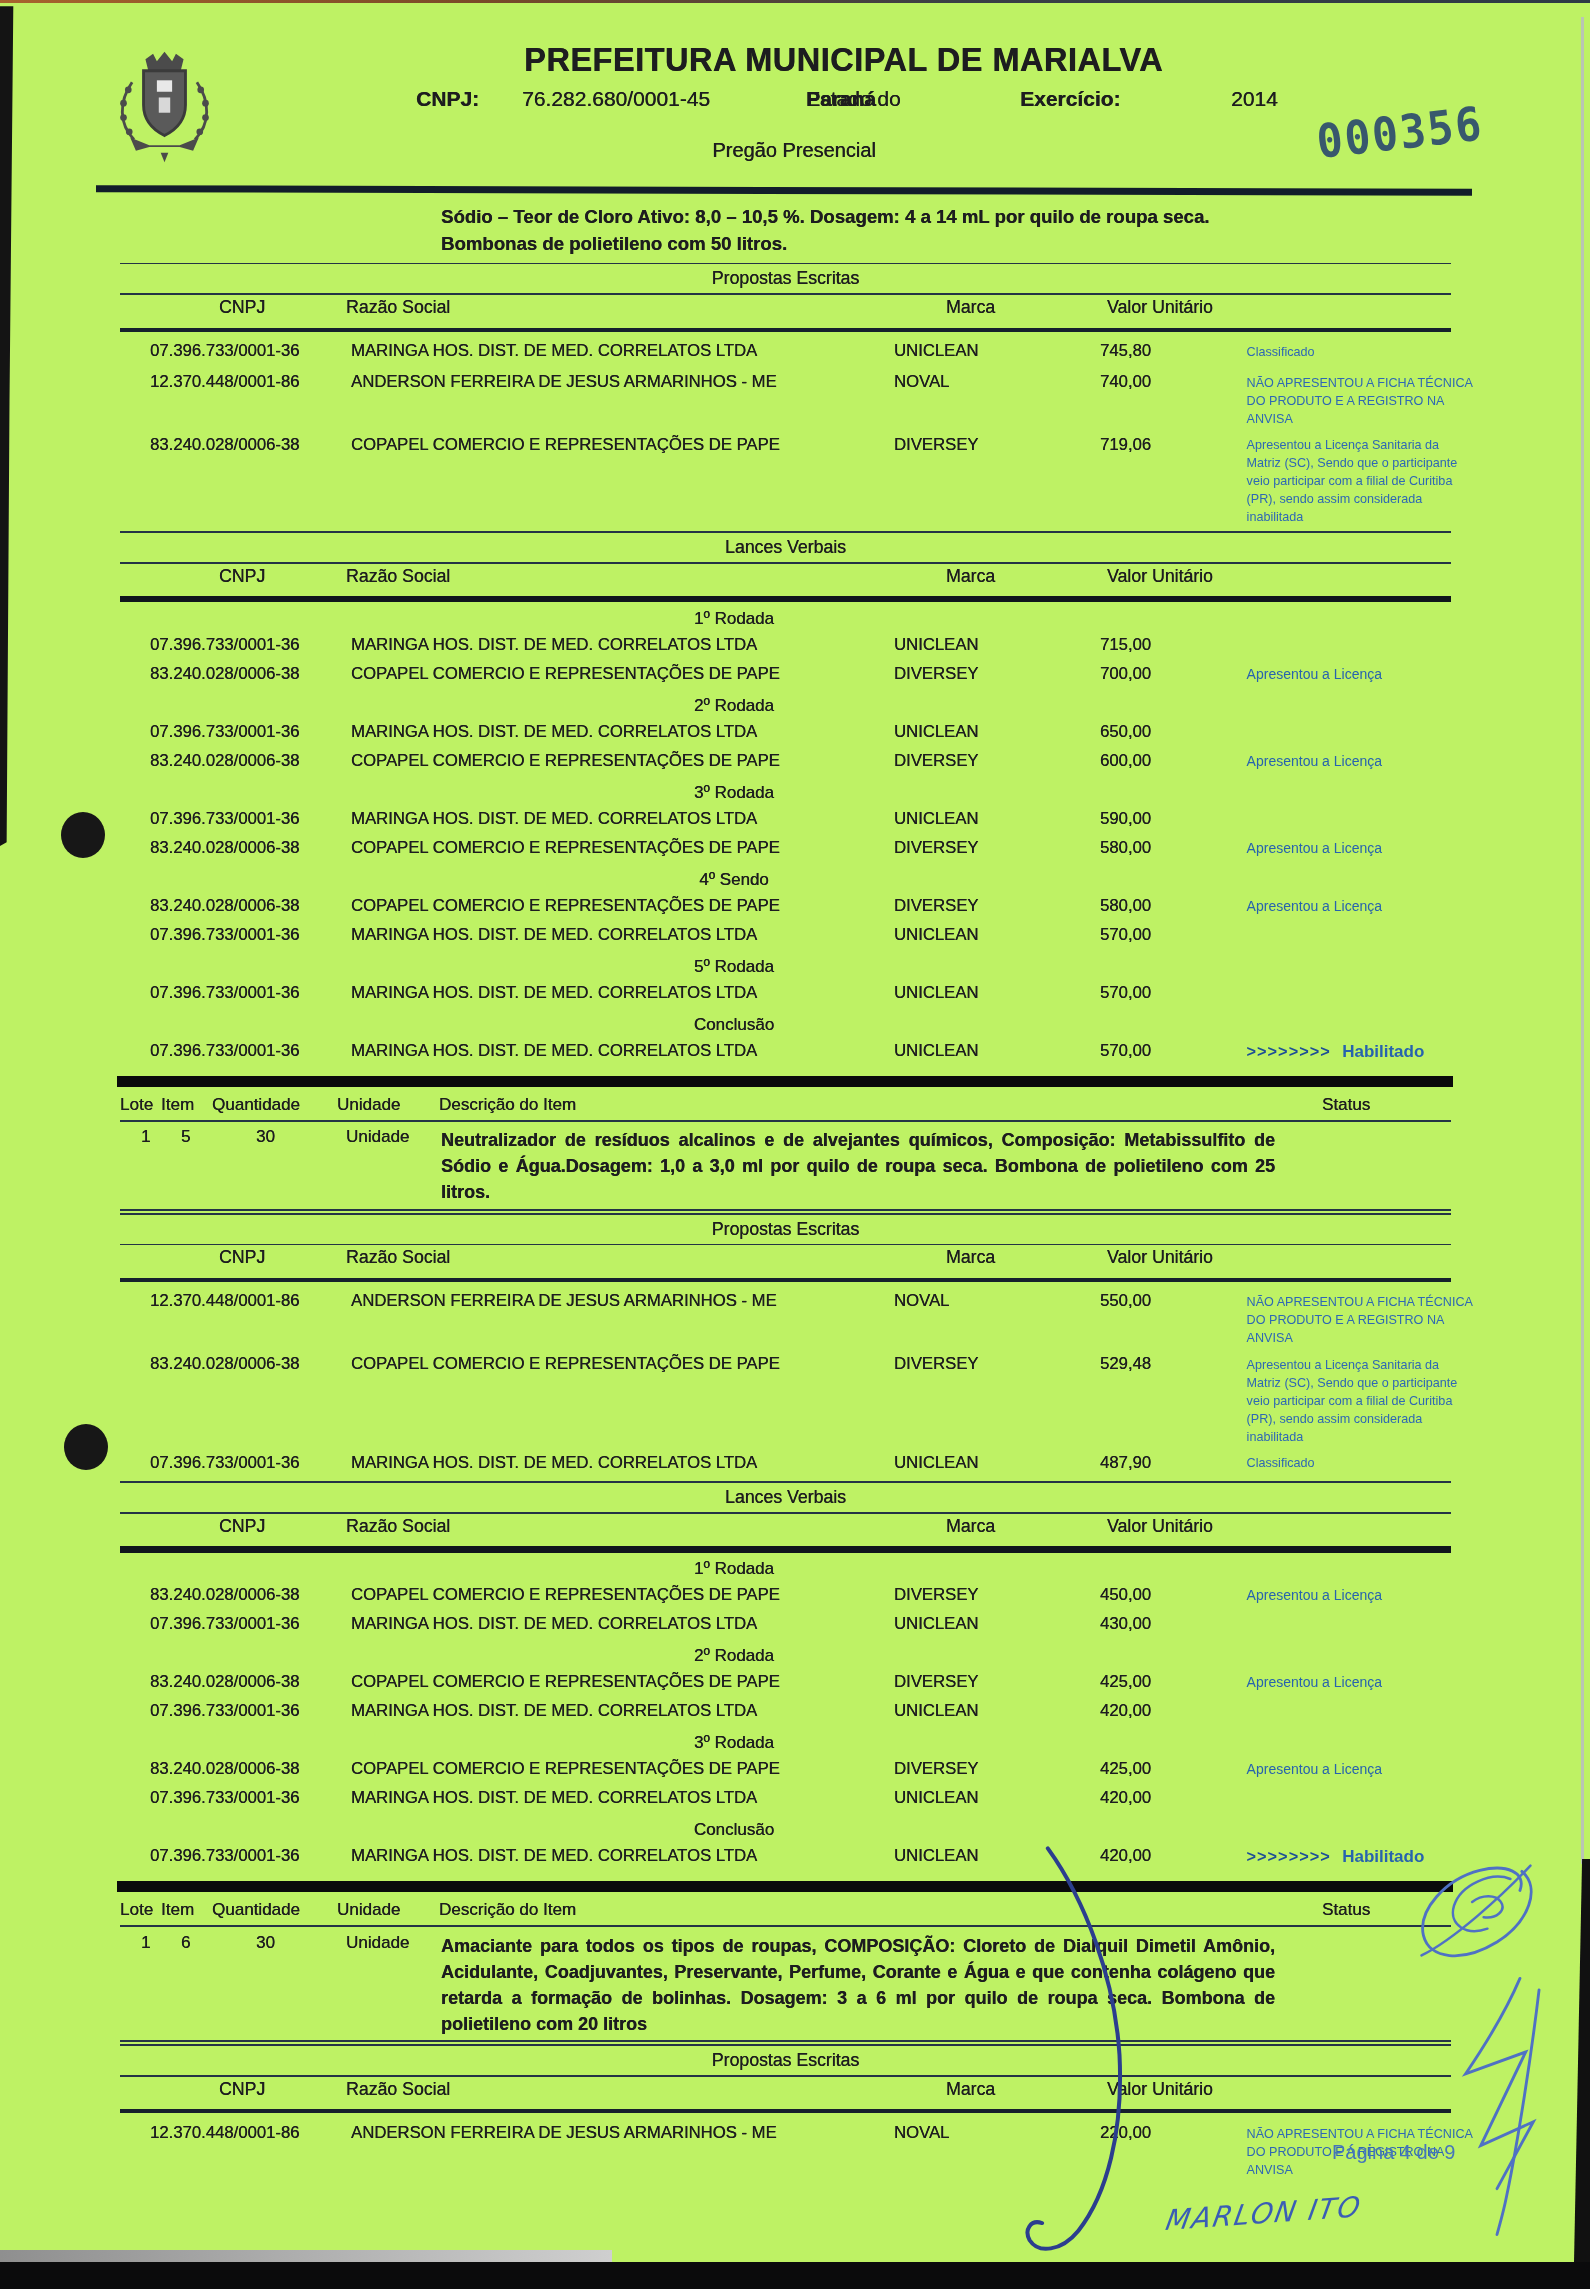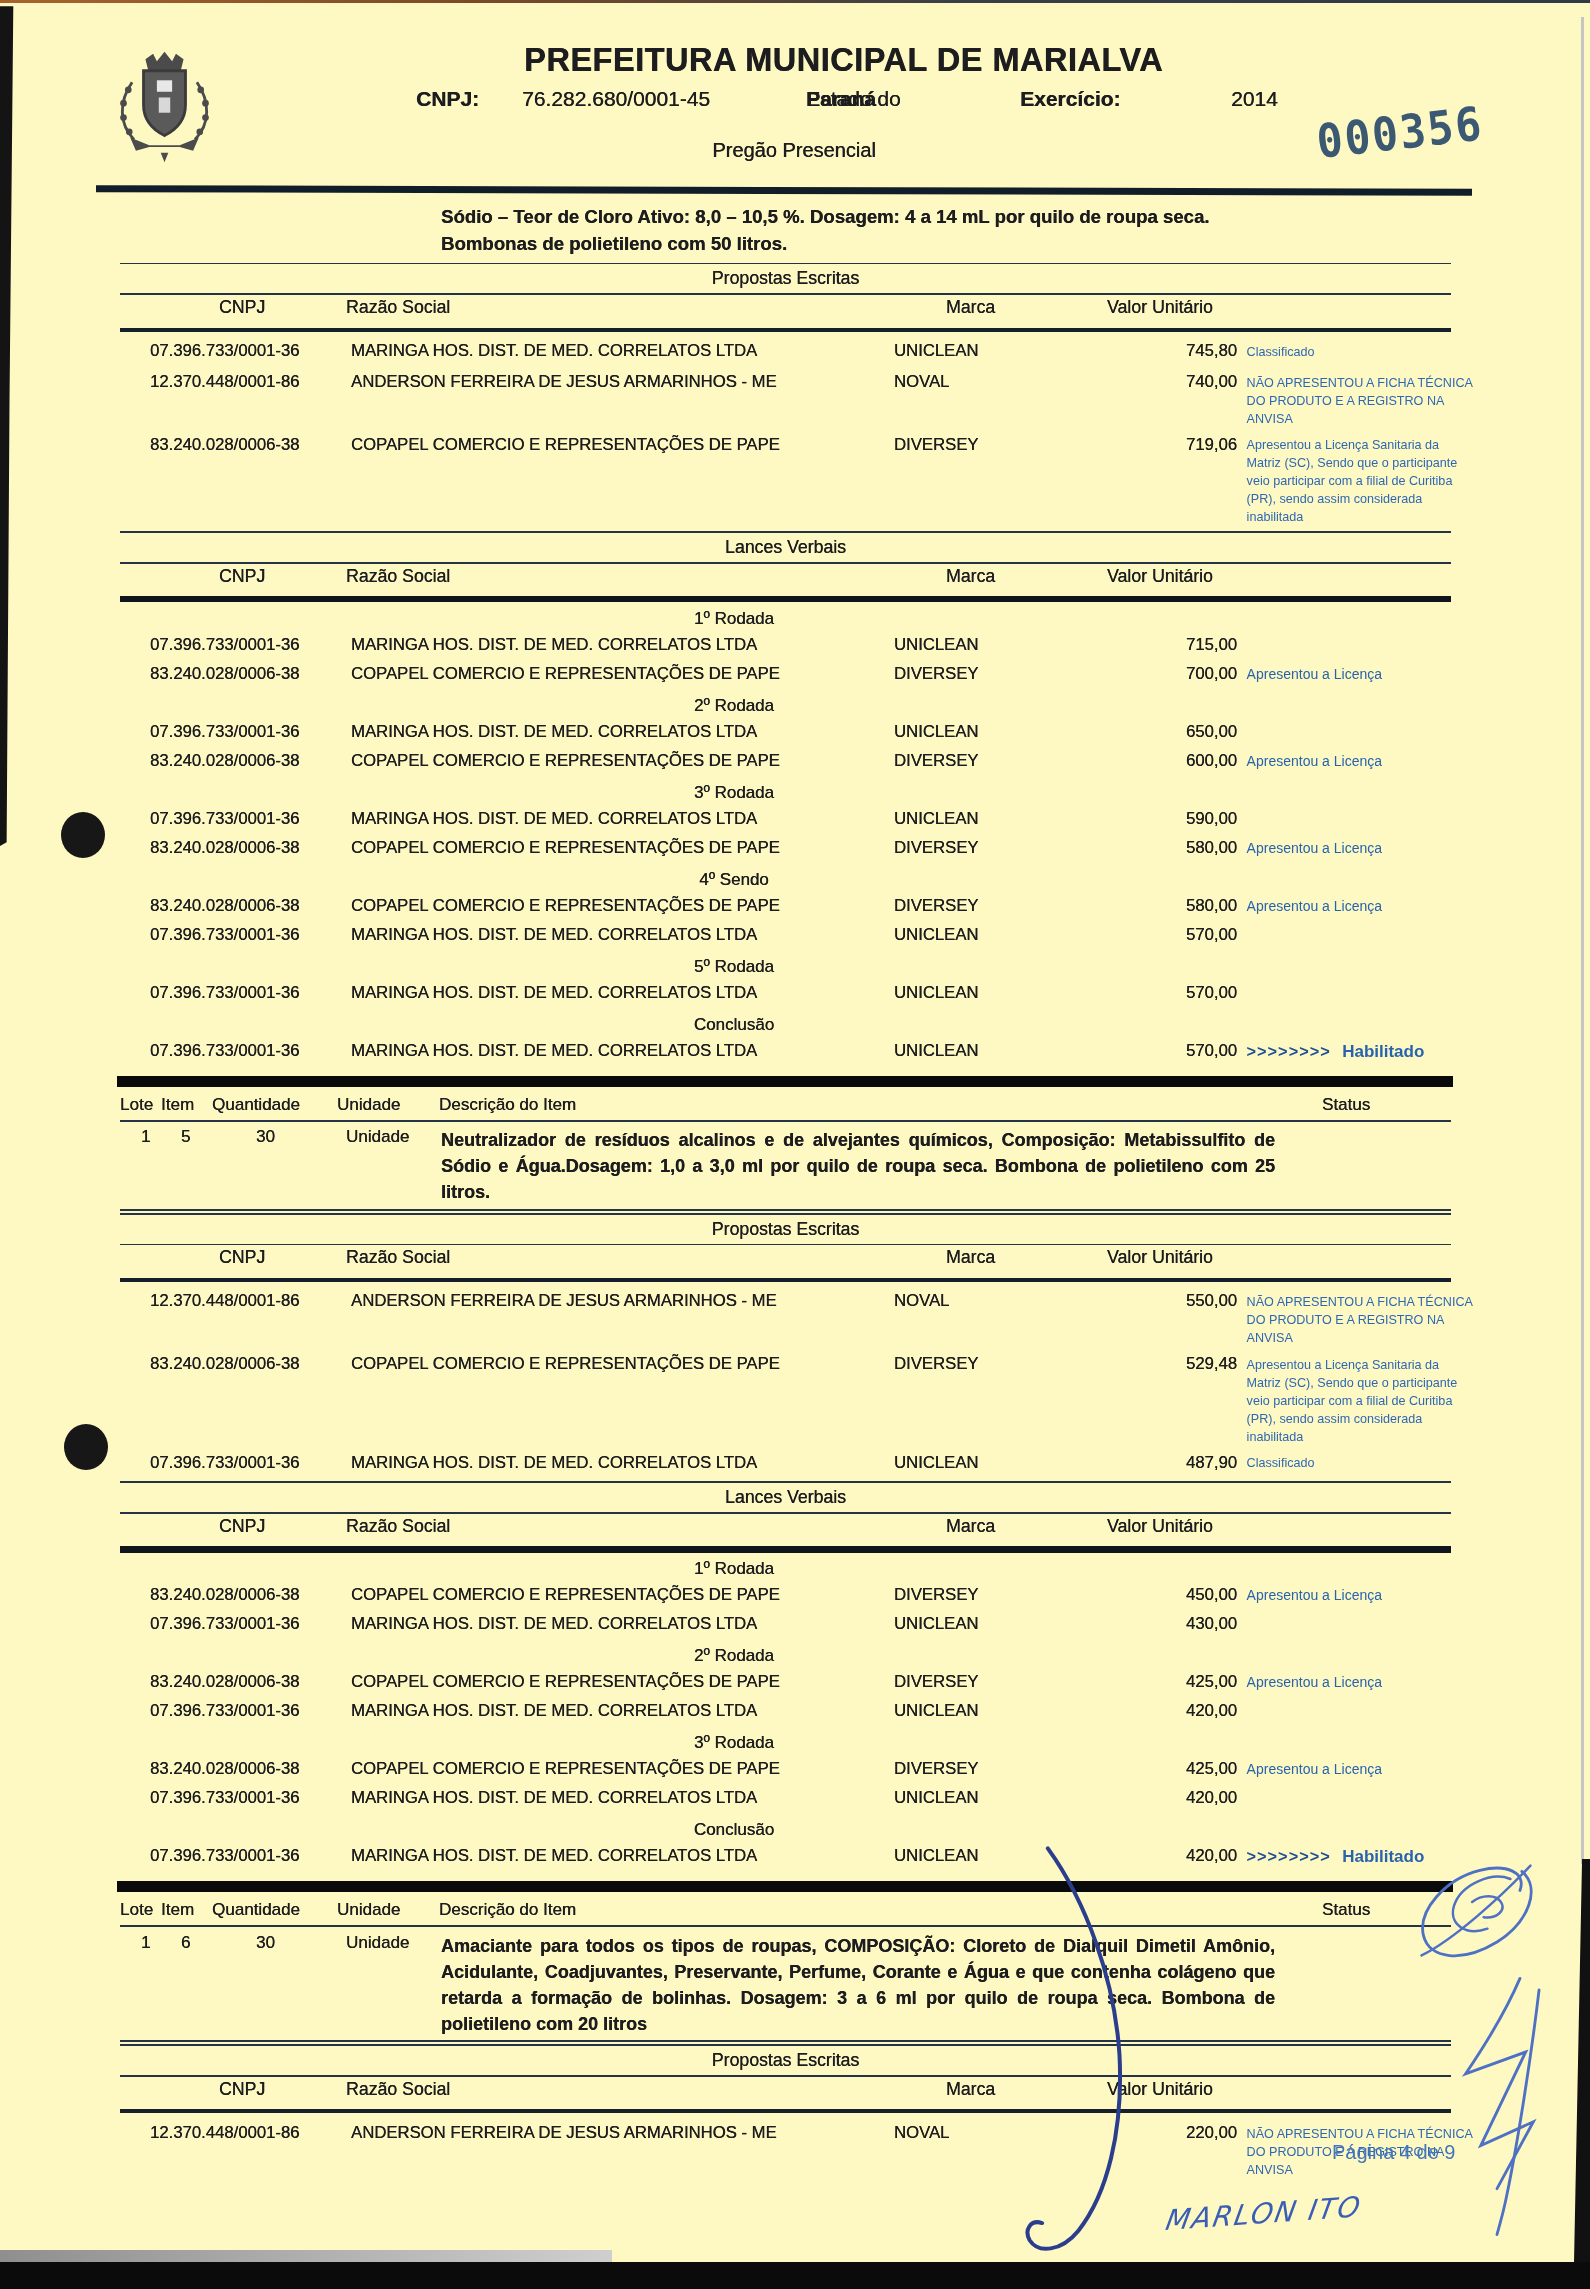--- a/index.html
+++ b/index.html
@@ -1,16 +1,16 @@
 <!DOCTYPE html>
 <html><head>
 <meta charset="utf-8">
 <style>
   html,body{margin:0;padding:0;background:#ffffff;}
-  .page{position:relative;width:1591px;height:2289px;background:#fef9c3;overflow:hidden;
+  .page{position:relative;width:1591px;height:2289px;background:#bef264;overflow:hidden;
         font-family:"Liberation Sans",sans-serif;color:#1d1d1f;}
   
   .header{position:relative;padding-top:42px;}
   .doc-title{text-align:center;padding-left:96px;font-size:32.5px;font-weight:bold;letter-spacing:0.5px;
              text-shadow:0.5px 0 0 #222;}
   .meta{position:relative;height:29px;margin-top:7.6px;font-size:21px;}
   .meta span{position:absolute;white-space:nowrap;text-shadow:0.4px 0 0 #222;}
   .m-cnpj-l{left:416px;font-weight:bold;}
   .m-cnpj-v{left:522px;}
   .m-estado{left:806px;}
@@ -39,21 +39,21 @@
   
   .thead{position:relative;height:27px;font-size:17.7px;}
   .thead span{position:absolute;text-shadow:0.3px 0 0 #222;}
   .h-cnpj{left:219px;} .h-razao{left:346px;} .h-marca{left:946px;} .h-valor{left:1107px;}
   
   .prow,.lvrow{display:grid;grid-template-columns:150px 201px 543px 206px 137px 9.6px 228px;
                align-items:start;}
   .prow{margin-bottom:4.8px;min-height:26px;}
   .lvrow{height:29px;}
   .cell{font-size:16.7px;line-height:24px;white-space:nowrap;overflow:hidden;text-shadow:0.3px 0 0 #222;}
-  .cell.valor{text-align:right;}
+  .cell.valor{text-align:left;}
   .note{font-size:12.6px;line-height:18px;color:#2e68b4;white-space:normal;padding-top:3.8px;}
   .badge{font-size:14px;font-weight:normal;color:#2763ae;line-height:24px;white-space:nowrap;}
   .arrows{font-size:16.3px;font-weight:bold;color:#1d4f96;letter-spacing:1px;}
   .result{font-size:17px;font-weight:bold;color:#2763ae;padding-left:11.5px;}
   
   .lot-head{position:relative;height:23px;margin-top:7.6px;font-size:17px;}
   .lot-head span{position:absolute;text-shadow:0.3px 0 0 #222;}
   .lh-lote{left:120px;} .lh-item{left:161px;} .lh-qtd{left:212px;} .lh-uni{left:337px;}
   .lh-desc{left:439px;} .lh-status{left:1322px;}
   .lot-row{display:grid;grid-template-columns:141px 40px 75px 90px 95px 834px;margin:5.7px 0 3.8px 0;}

